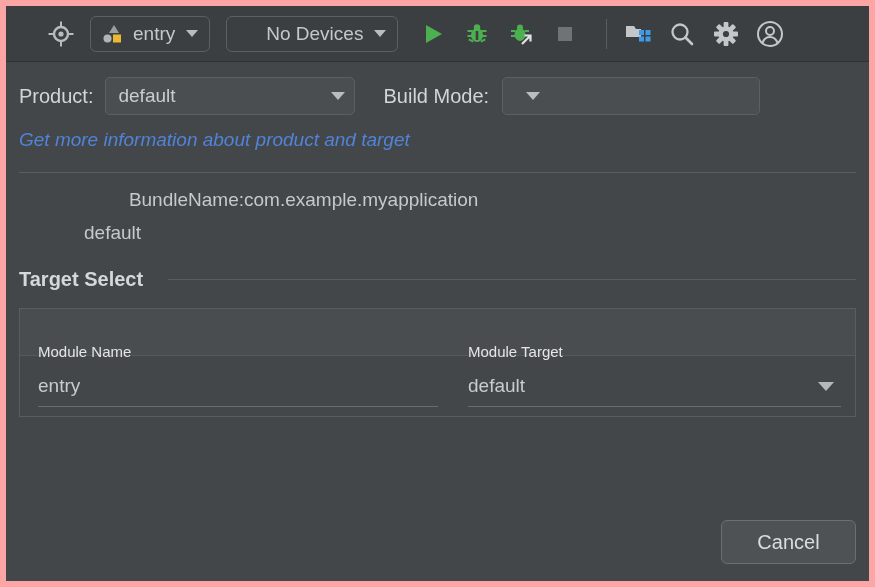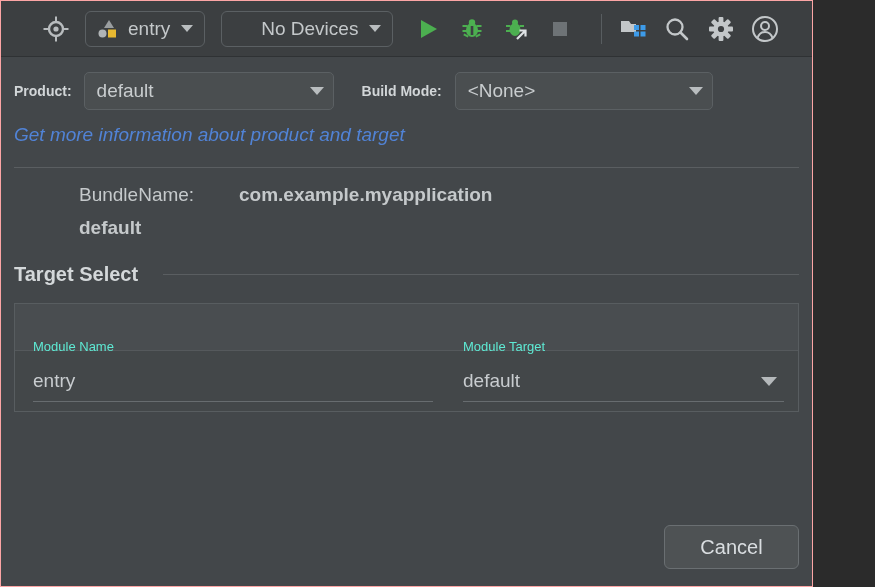--- a/index.html
+++ b/index.html
@@ -6,25 +6,25 @@
     margin: 0;
     padding: 0;
     background: #2b2b2b;
   }
   body {
     font-family: "Liberation Sans", sans-serif;
     -webkit-font-smoothing: antialiased;
   }
   #app {
     position: relative;
-    width: 813px;
+    width: 875px;
     height: 587px;
     background: #43474a;
     box-sizing: border-box;
-    border: 1px solid #fca5a5;
+    border: 6px solid #fca5a5;
     overflow: hidden;
     color: #c7cbcd;
   }
 
   
   .toolbar {
     position: relative;
     height: 56px;
     background: #3c3f41;
     border-bottom: 1px solid #2f3234;
@@ -91,22 +91,22 @@
     padding: 0 13px;
   }
 
   .row-fields {
     display: flex;
     align-items: center;
     height: 54px;
     margin-top: 7px;
   }
   .field-label {
-    font-size: 14px;
-    font-weight: bold;
+    font-size: 20px;
+    font-weight: normal;
     color: #d2d6d8;
     white-space: nowrap;
   }
   .select-box {
     height: 38px;
     border: 1px solid #5b6063;
     border-radius: 5px;
     background: #4a4e50;
     display: flex;
     align-items: center;
@@ -158,52 +158,52 @@
 
   
   .info-table {
     margin-top: 16px;
     padding-left: 65px;
   }
   .info-row {
     display: flex;
     align-items: baseline;
     margin-bottom: 11px;
+    text-align: right;
   }
   .info-key {
     font-size: 19px;
     color: #c5c9cb;
     width: 160px;
     flex: 0 0 auto;
     white-space: nowrap;
   }
   .info-val {
     font-size: 19px;
     color: #c5c9cb;
     white-space: nowrap;
-    font-weight: bold;
   }
 
   
   .target-table {
     margin-top: 17px;
     border: 1px solid #585d60;
     background: #3f4345;
     box-sizing: border-box;
   }
   .tt-header {
     display: flex;
     height: 46px;
     align-items: center;
     background: #494d50;
     border-bottom: 1px solid #55595c;
   }
   .tt-header .th {
-    font-size: 13px;
-    color: #5eead4;
+    font-size: 15px;
+    color: #e5e5e5;
     white-space: nowrap;
     margin-top: 38px;
   }
   .tt-body-row {
     display: flex;
     height: 60px;
     align-items: center;
     background: #434749;
   }
   .col-name {
@@ -397,21 +397,20 @@
 
     <div class="row-fields">
       <span class="field-label">Product:</span>
       <div class="select-box" id="product-select">
         <span class="sel-value">default</span>
         <span class="caret"></span>
       </div>
       <span class="spacer-lg"></span>
       <span class="field-label">Build Mode:</span>
       <div class="select-box" id="buildmode-select">
-        <span class="sel-value">&lt;None&gt;</span>
         <span class="caret"></span>
       </div>
     </div>
 
     <div class="link-row">
       <span class="info-link">Get more information about product and target</span>
     </div>
 
     <div class="section-head">
       <span class="section-rule"></span>

